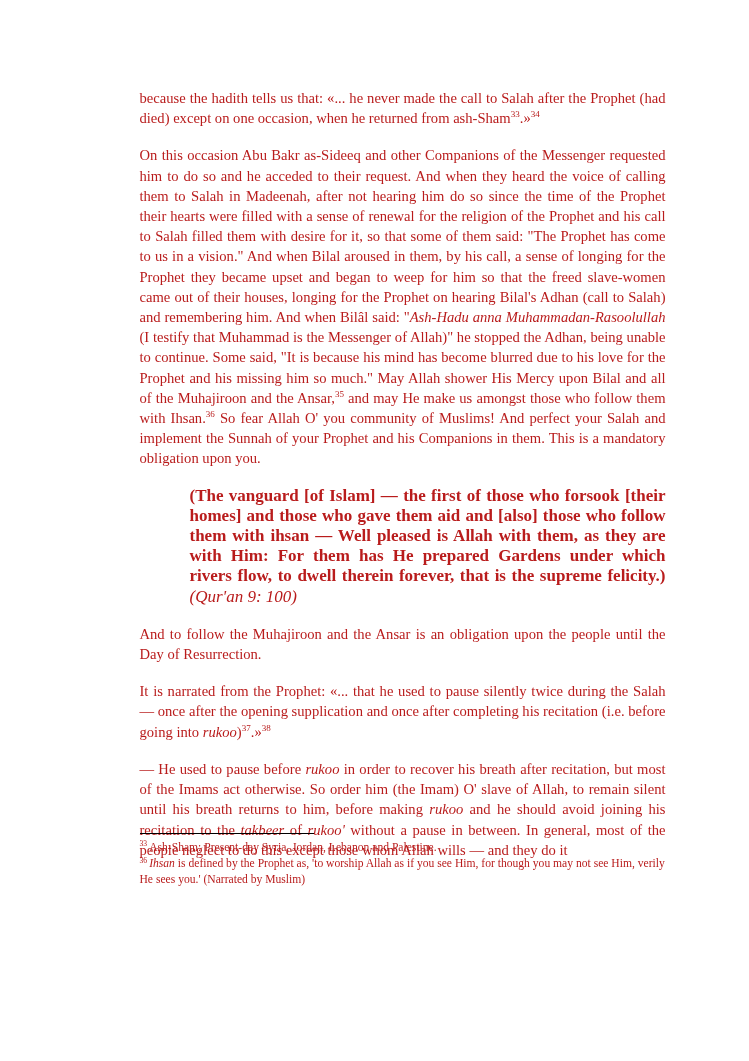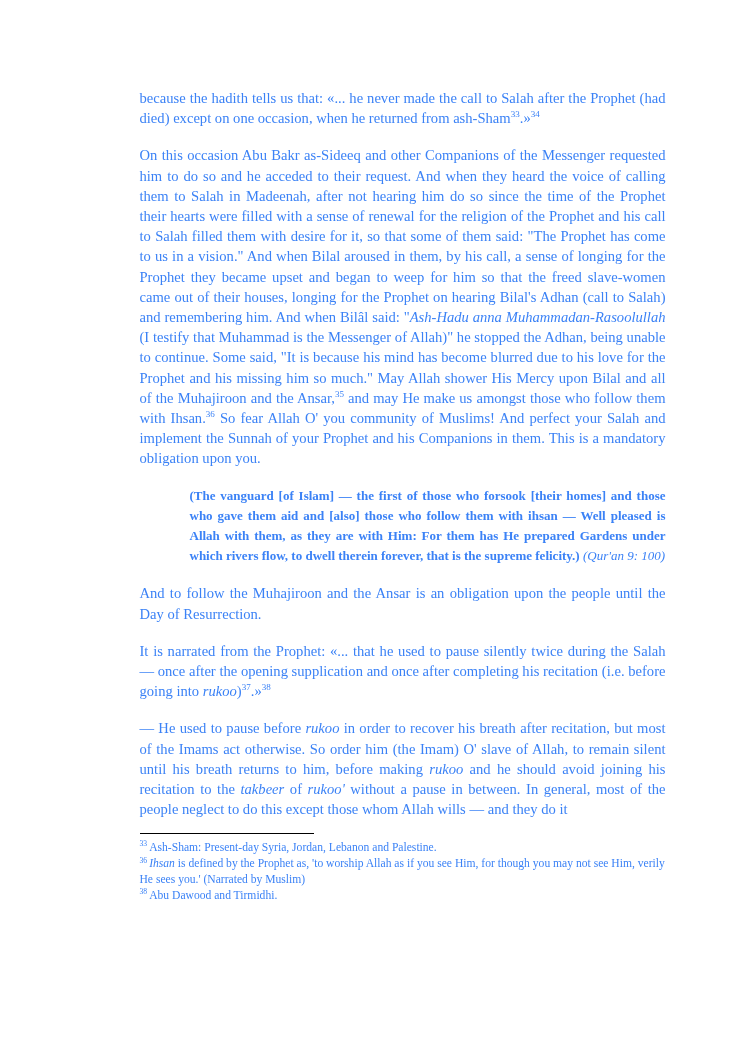--- a/index.html
+++ b/index.html
@@ -8,21 +8,21 @@
     background: #ffffff;
   }
   .page {
     position: relative;
     width: 694px;
     height: 1061px;
     background: #ffffff;
     margin: 0 auto;
     overflow: hidden;
     font-family: "Liberation Serif", "DejaVu Serif", serif;
-    color: #3b82f6;
+    color: #b91c1c;
   }
   .content {
     position: absolute;
     left: 112px;
     top: 88px;
     width: 526px;
   }
   p.body-par {
     margin: 0 0 17px 0;
     font-size: 14.6px;
@@ -30,21 +30,21 @@
     text-align: justify;
     text-justify: inter-word;
     hyphens: none;
   }
   p.body-par:last-child {
     margin-bottom: 0;
   }
   .blockquote {
     margin: 17px 0 17px 0;
     padding-left: 50px;
-    font-size: 13px;
+    font-size: 17px;
     line-height: 20.2px;
     text-align: justify;
     font-weight: bold;
   }
   .blockquote .ref {
     font-weight: normal;
     font-style: italic;
   }
   .it { font-style: italic; }
   sup {
@@ -92,17 +92,16 @@
         <p class="body-par"><span>It is narrated from the Prophet: «... that he used to pause silently twice during the Salah — once after the opening supplication and once after completing his recitation (i.e. before going into </span><span class="it">rukoo</span><span>)</span><sup>37</sup><span>.»</span><sup>38</sup></p>
         <p class="body-par"><span>— He used to pause before </span><span class="it">rukoo</span><span> in order to recover his breath after recitation, but most of the Imams act otherwise. So order him (the Imam) O' slave of Allah, to remain silent until his breath returns to him, before making </span><span class="it">rukoo</span><span> and he should avoid joining his recitation to the </span><span class="it">takbeer</span><span> of </span><span class="it">rukoo'</span><span> without a pause in between. In general, most of the people neglect to do this except those whom Allah wills — and they do it</span></p>
       </div>
   </div>
 
   <div class="footnotes">
     <div class="fn-rule"></div>
     <div id="footnote-list">
         <p class="fn nojust"><sup>33</sup><span>Ash-Sham: Present-day Syria, Jordan, Lebanon and Palestine.</span></p>
         <p class="fn nojust"><sup>36</sup><span class="it">Ihsan</span><span> is defined by the Prophet as, 'to worship Allah as if you see Him, for though you may not see Him, verily He sees you.' (Narrated by Muslim)</span></p>
-        <p class="fn nojust"><sup>38</sup><span>Abu Dawood and Tirmidhi.</span></p>
       </div>
   </div>
 
 </div>
 
 </body></html>

